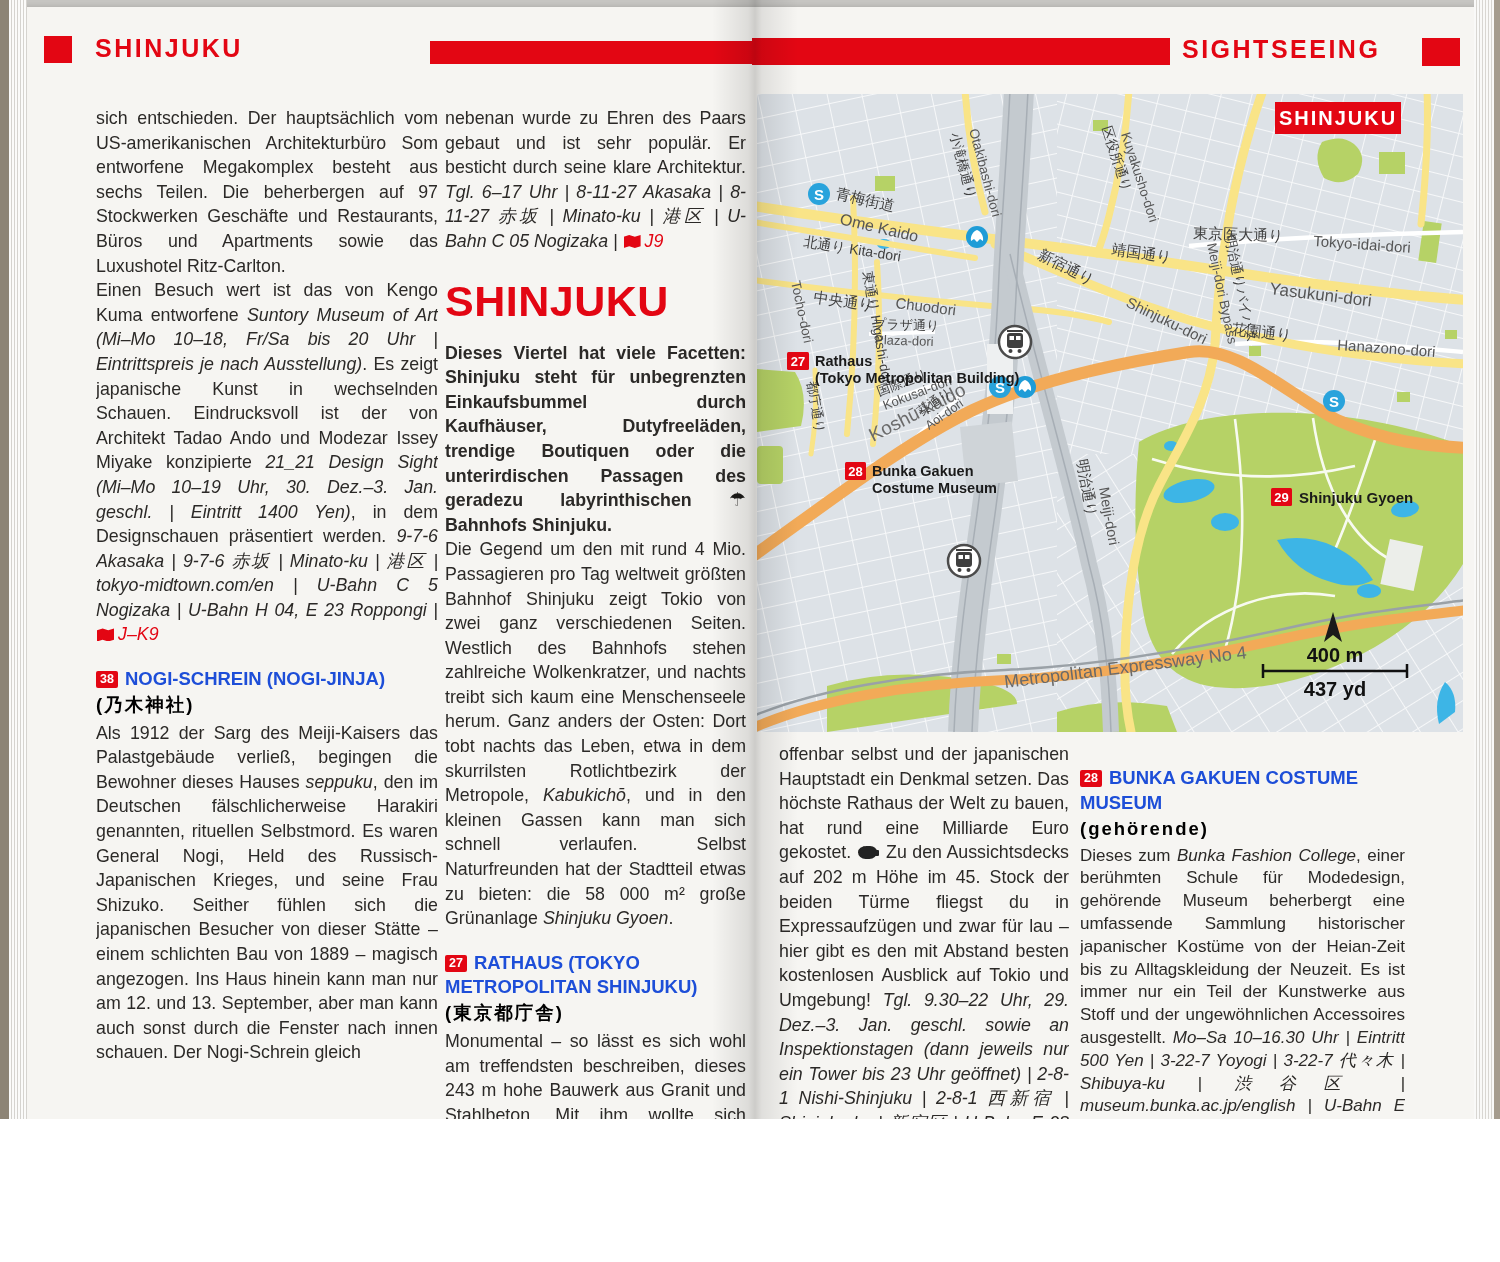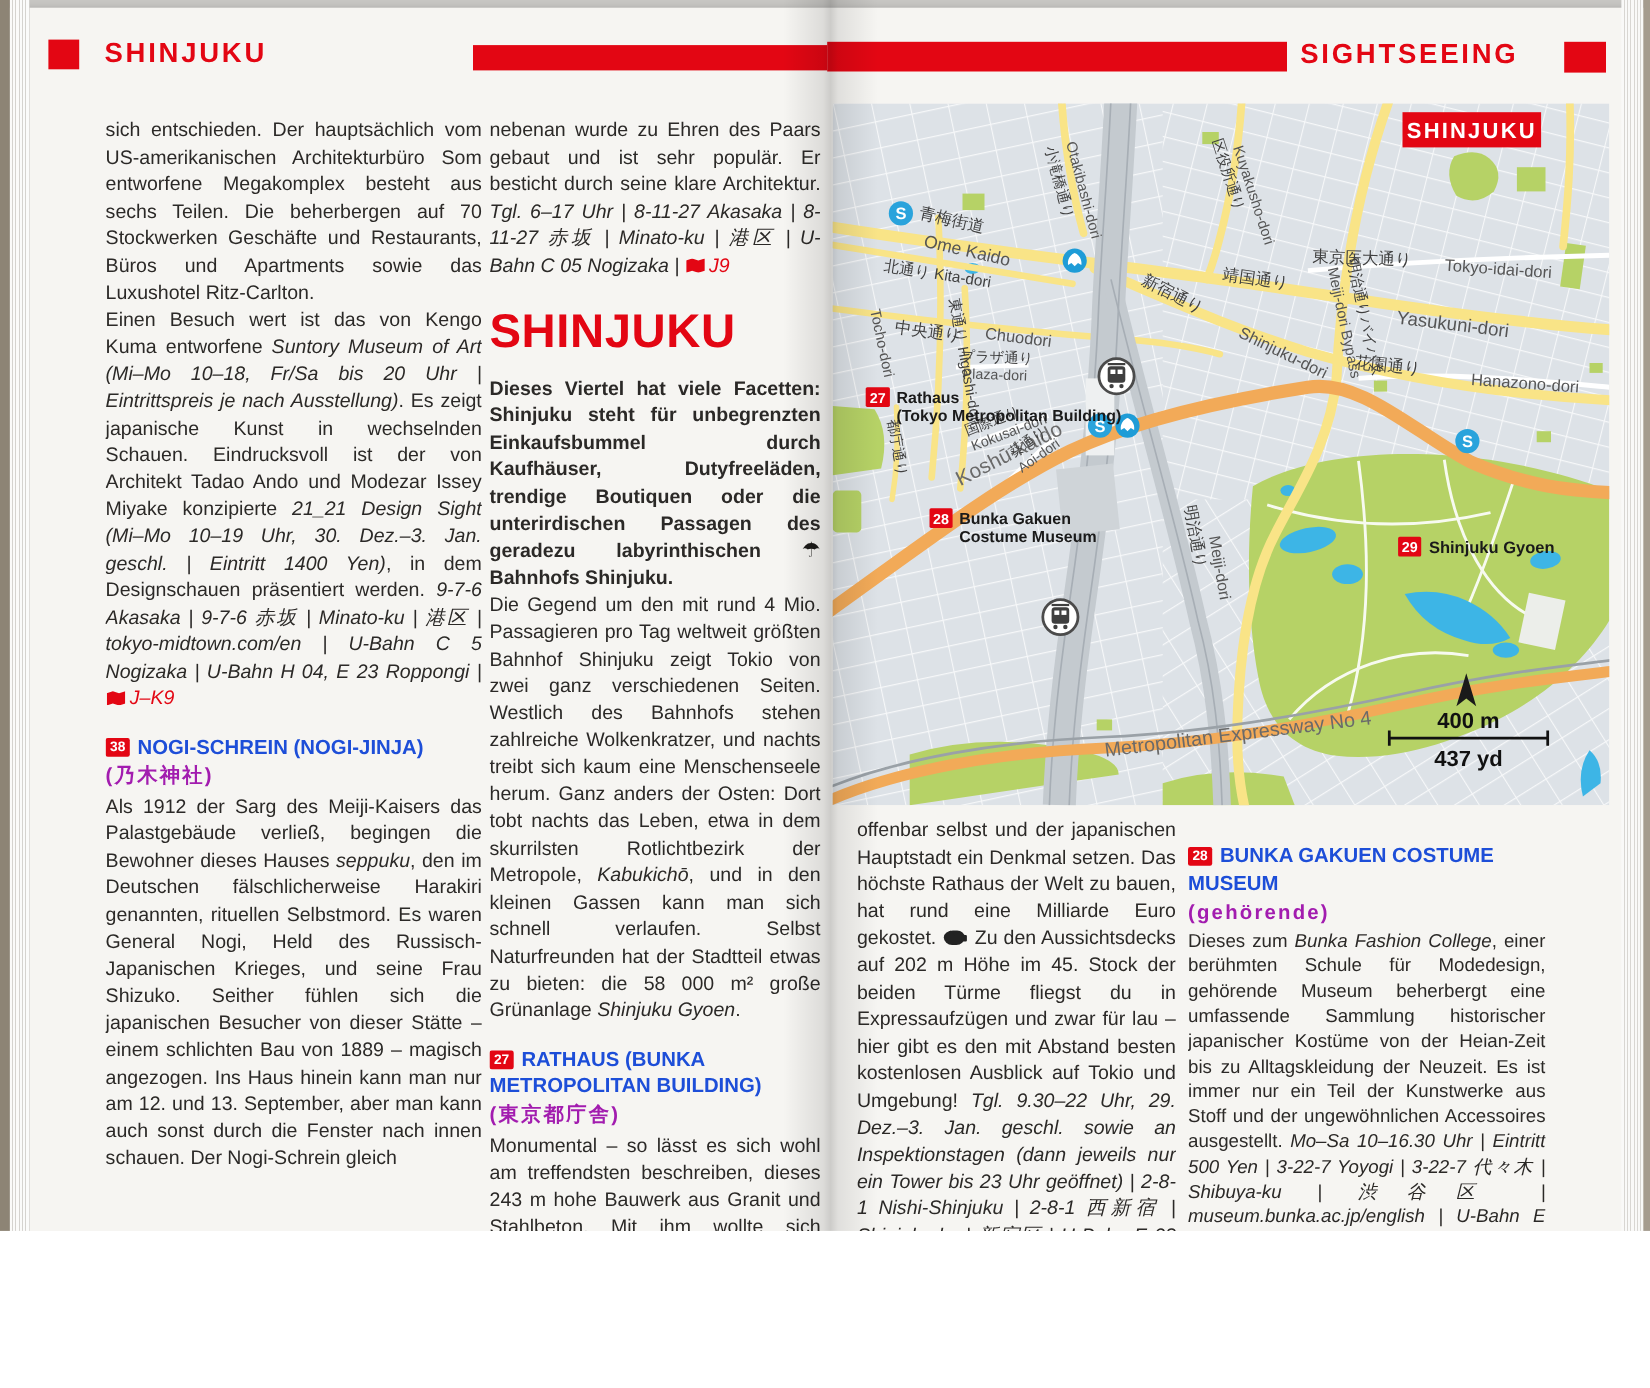--- a/index.html
+++ b/index.html
@@ -22,21 +22,21 @@
   .hdr-bar{background:#e30613;}
   
   .page-col{position:absolute;text-align:justify;font-size:17.8px;line-height:24.6px;overflow:hidden;}
   .page-col p{margin:0;}
   .i{font-style:italic;}
   .b{font-weight:bold;}
   .ired{font-style:italic;color:#e30613;}
   .intro{font-weight:bold;}
   .entry-head{margin:20px 0 3px;text-align:left;}
   .entry-title{color:#1d4ed8;font-weight:bold;font-size:18.5px;line-height:24px;}
-  .entry-jp{color:#a21caf;font-weight:bold;font-size:18.5px;letter-spacing:2px;line-height:26px;}
+  .entry-jp{color:#000000;font-weight:bold;font-size:18.5px;letter-spacing:2px;line-height:26px;}
   .num-badge{display:inline-block;background:#e30613;color:#fff;width:22px;height:17px;line-height:17px;
       font-size:12.5px;font-weight:bold;text-align:center;border-radius:2px;margin-right:7px;vertical-align:2px;}
   .district-title{font-size:43px;font-weight:bold;color:#e30613;letter-spacing:.5px;
       margin:26px 0 18px;line-height:1;text-align:left;}
   
   .icn{display:inline-block;}
   .map-ref-icon{width:17px;height:13px;background:#e30613;margin:0 4px -1px 1px;
       clip-path:polygon(0 14%,33% 0,66% 14%,100% 0,100% 86%,66% 100%,33% 86%,0 100%);}
   .umbrella-icon{font-style:normal;}
   .umbrella-icon::before{content:"☂";font-size:19px;line-height:1;color:#1c1b19;}
@@ -62,36 +62,36 @@
 
   <div class="abs hdr-sq" style="left:44px;top:36px;width:28px;height:27px;"></div>
   <div class="abs hdr-title" style="left:95px;top:34px;">SHINJUKU</div>
   <div class="abs hdr-bar" style="left:430px;top:41px;width:322px;height:23px;"></div>
 
   <div class="abs hdr-bar" style="left:752px;top:38px;width:418px;height:27px;"></div>
   <div class="abs hdr-title" style="left:1182px;top:35px;">SIGHTSEEING</div>
   <div class="abs hdr-sq" style="left:1422px;top:38px;width:38px;height:28px;"></div>
 
   <div class="page-col" style="left:96px;top:106px;width:342px;height:1082px;">
-    <p><span>sich entschieden. Der hauptsächlich vom US-amerikanischen Architekturbüro Som entworfene Megakomplex besteht aus sechs Teilen. Die beherbergen auf 70 Stockwerken Geschäfte und Restaurants, Büros und Apartments sowie das Luxushotel Ritz-Carlton.</span></p>
+    <p><span>sich entschieden. Der hauptsächlich vom US-amerikanischen Architekturbüro Som entworfene Megakomplex besteht aus sechs Teilen. Die beherbergen auf 97 Stockwerken Geschäfte und Restaurants, Büros und Apartments sowie das Luxushotel Ritz-Carlton.</span></p>
     <p><span>Einen Besuch wert ist das von Kengo Kuma entworfene </span><span class="i">Suntory Museum of Art (Mi–Mo 10–18, Fr/Sa bis 20 Uhr | Eintrittspreis je nach Ausstellung)</span><span>. Es zeigt japanische Kunst in wechselnden Schauen. Eindrucksvoll ist der von Architekt Tadao Ando und Modezar Issey Miyake konzipierte </span><span class="i">21_21 Design Sight (Mi–Mo 10–19 Uhr, 30. Dez.–3. Jan. geschl. | Eintritt 1400 Yen)</span><span>, in dem Designschauen präsentiert werden. </span><span class="i">9-7-6 Akasaka | 9-7-6 赤坂 | Minato-ku | 港区 | tokyo-midtown.com/en | U-Bahn C 5 Nogizaka | U-Bahn H 04, E 23 Roppongi | </span><span class="icn map-ref-icon"></span><span class="ired">J–K9</span></p>
     <div class="entry-head">
       <span class="num-badge">38</span><span class="entry-title">NOGI-SCHREIN (NOGI-JINJA)</span>
       <div class="entry-jp">(乃木神社)</div>
     </div>
     <p><span>Als 1912 der Sarg des Meiji-Kaisers das Palastgebäude verließ, begingen die Bewohner dieses Hauses </span><span class="i">seppuku</span><span>, den im Deutschen fälschlicherweise Harakiri genannten, rituellen Selbstmord. Es waren General Nogi, Held des Russisch-Japanischen Krieges, und seine Frau Shizuko. Seither fühlen sich die japanischen Besucher von dieser Stätte – einem schlichten Bau von 1889 – magisch angezogen. Ins Haus hinein kann man nur am 12. und 13. September, aber man kann auch sonst durch die Fenster nach innen schauen. Der Nogi-Schrein gleich</span></p>
   </div>
 
   <div class="page-col" style="left:445px;top:106px;width:301px;height:1082px;">
     <p><span>nebenan wurde zu Ehren des Paars gebaut und ist sehr populär. Er besticht durch seine klare Architektur. </span><span class="i">Tgl. 6–17 Uhr | 8-11-27 Akasaka | 8-11-27 赤坂 | Minato-ku | 港区 | U-Bahn C 05 Nogizaka | </span><span class="icn map-ref-icon"></span><span class="ired">J9</span></p>
     <div class="district-title">SHINJUKU</div>
     <p class="intro"><span class="b">Dieses Viertel hat viele Facetten: Shinjuku steht für unbegrenzten Einkaufsbummel durch Kaufhäuser, Dutyfreeläden, trendige Boutiquen oder die unterirdischen Passagen des geradezu labyrinthischen </span><span class="icn umbrella-icon"></span><span class="b"> Bahnhofs Shinjuku.</span></p>
     <p><span>Die Gegend um den mit rund 4 Mio. Passagieren pro Tag weltweit größten Bahnhof Shinjuku zeigt Tokio von zwei ganz verschiedenen Seiten. Westlich des Bahnhofs stehen zahlreiche Wolkenkratzer, und nachts treibt sich kaum eine Menschenseele herum. Ganz anders der Osten: Dort tobt nachts das Leben, etwa in dem skurrilsten Rotlichtbezirk der Metropole, </span><span class="i">Kabukichō</span><span>, und in den kleinen Gassen kann man sich schnell verlaufen. Selbst Naturfreunden hat der Stadtteil etwas zu bieten: die 58 000 m² große Grünanlage </span><span class="i">Shinjuku Gyoen</span><span>.</span></p>
     <div class="entry-head">
-      <span class="num-badge">27</span><span class="entry-title">RATHAUS (BUNKA METROPOLITAN BUILDING)</span>
+      <span class="num-badge">27</span><span class="entry-title">RATHAUS (TOKYO METROPOLITAN SHINJUKU)</span>
       <div class="entry-jp">(東京都庁舎)</div>
     </div>
     <p><span>Monumental – so lässt es sich wohl am treffendsten beschreiben, dieses 243 m hohe Bauwerk aus Granit und Stahlbeton. Mit ihm wollte sich Japans Architektenlegende Kenzo Tange</span></p>
   </div>
 
   <svg viewBox="0 0 706 638" style="position:absolute;left:757px;top:94px;width:706px;height:638px;">
     <defs>
       <pattern id="gA" width="34" height="24" patternUnits="userSpaceOnUse" patternTransform="rotate(-12)">
         <path d="M0 0H34 M0 0V24" stroke="#ffffff" stroke-width="2" fill="none"></path>
       </pattern>

